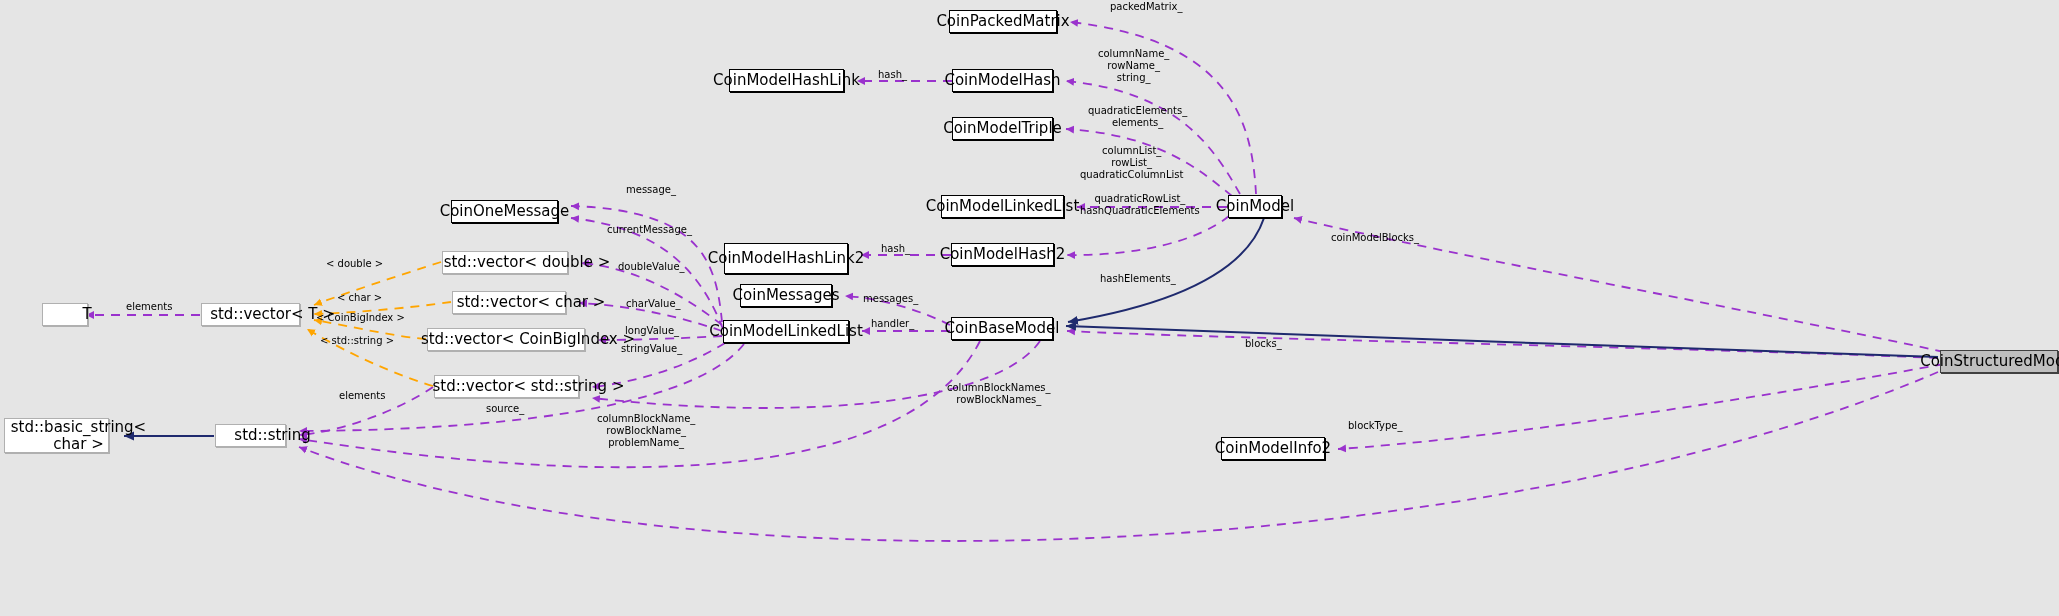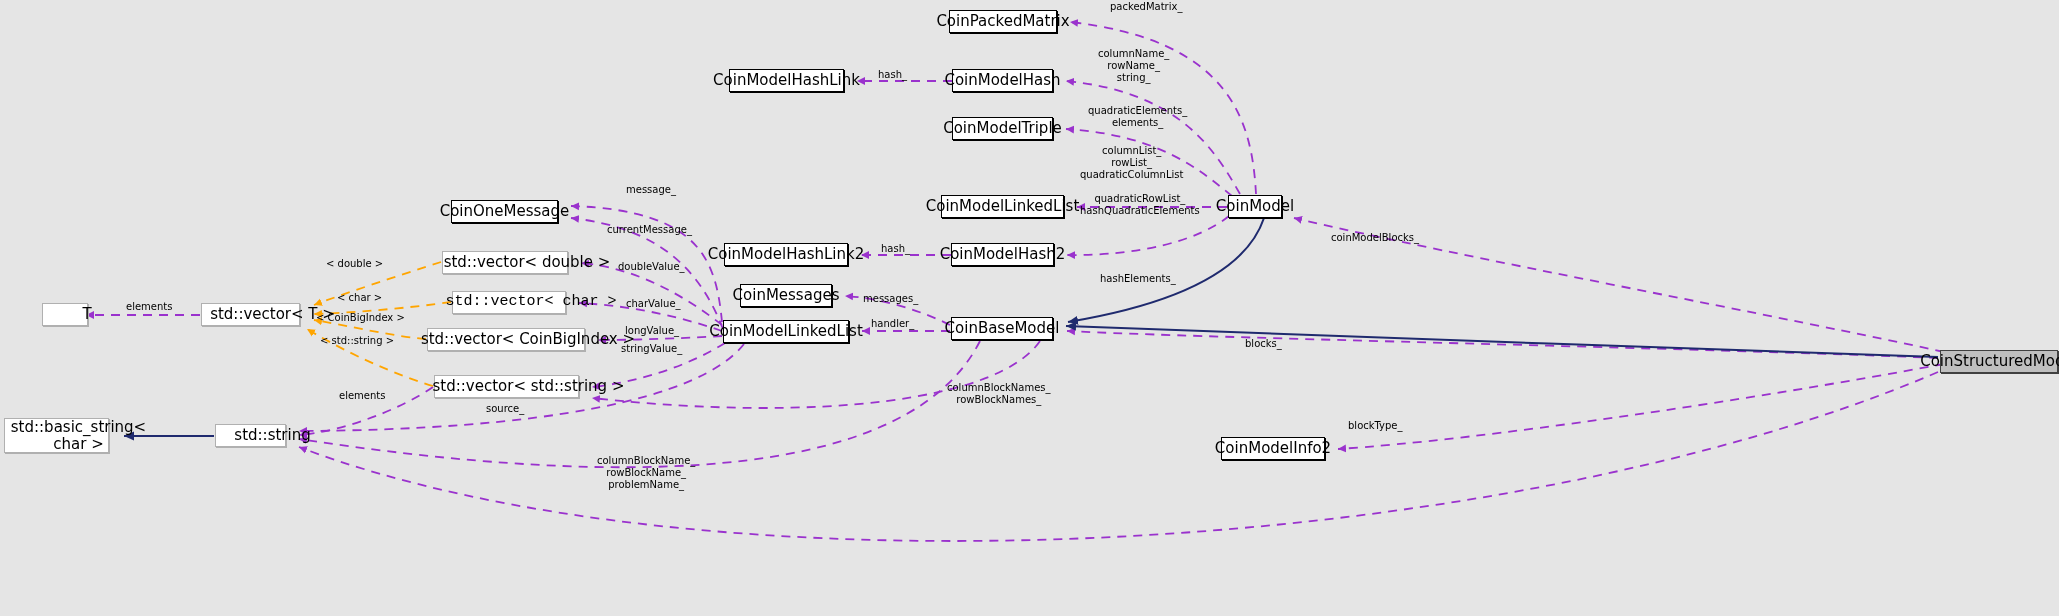--- a/index.html
+++ b/index.html
@@ -99,27 +99,27 @@
   </svg>
 
   <div id="nodes">
       <div class="node solid" style="left: 949px; top: 10px; width: 108px; height: 23px;">CoinPackedMatrix</div>
       <div class="node solid" style="left: 729px; top: 69px; width: 115px; height: 23px;">CoinModelHashLink</div>
       <div class="node solid" style="left: 952px; top: 69px; width: 101px; height: 23px;">CoinModelHash</div>
       <div class="node solid" style="left: 952px; top: 117px; width: 101px; height: 23px;">CoinModelTriple</div>
       <div class="node solid" style="left: 941px; top: 195px; width: 123px; height: 23px;">CoinModelLinkedList</div>
       <div class="node solid" style="left: 1228px; top: 195px; width: 54px; height: 23px;">CoinModel</div>
       <div class="node solid" style="left: 451px; top: 200px; width: 107px; height: 23px;">CoinOneMessage</div>
-      <div class="node solid" style="left: 724px; top: 243px; width: 124px; height: 23px;">CoinModelHashLink2</div>
+      <div class="node solid" style="left: 724px; top: 243px; width: 124px; height: 31px;">CoinModelHashLink2</div>
       <div class="node solid" style="left: 951px; top: 243px; width: 103px; height: 23px;">CoinModelHash2</div>
       <div class="node tmpl" style="left: 442px; top: 251px; width: 126px; height: 23px;">std::vector&lt; double &gt;</div>
       <div class="node solid" style="left: 740px; top: 284px; width: 92px; height: 23px;">CoinMessages</div>
       <div class="node tmpl" style="left: 42px; top: 303px; width: 31px; height: 23px;">T</div>
       <div class="node tmpl" style="left: 201px; top: 303px; width: 99px; height: 23px;">std::vector&lt; T &gt;</div>
-      <div class="node tmpl" style="left: 452px; top: 291px; width: 114px; height: 23px; font-family: Liberation Mono, monospace;">std::vector&lt; char &gt;</div>
+      <div class="node tmpl" style="left: 452px; top: 291px; width: 114px; height: 23px;">std::vector&lt; char &gt;</div>
       <div class="node solid" style="left: 723px; top: 320px; width: 126px; height: 23px;">CoinModelLinkedList</div>
       <div class="node solid" style="left: 951px; top: 317px; width: 102px; height: 23px;">CoinBaseModel</div>
       <div class="node tmpl" style="left: 427px; top: 328px; width: 158px; height: 23px;">std::vector&lt; CoinBigIndex &gt;</div>
       <div class="node hl" style="left: 1940px; top: 350px; width: 118px; height: 23px;">CoinStructuredModel</div>
       <div class="node tmpl" style="left: 434px; top: 375px; width: 145px; height: 23px; text-align: right;">std::vector&lt; std::string &gt;</div>
       <div class="node tmpl" style="left: 4px; top: 418px; width: 105px; height: 35px;">std::basic_string&lt;
 char &gt;</div>
       <div class="node tmpl" style="left: 215px; top: 424px; width: 71px; height: 23px;">std::string</div>
       <div class="node solid" style="left: 1221px; top: 437px; width: 104px; height: 23px;">CoinModelInfo2</div>
     </div>
@@ -151,17 +151,17 @@
       <div class="elabel" style="left: 625px; top: 325px;">longValue_</div>
       <div class="elabel" style="left: 871px; top: 318px;">handler_</div>
       <div class="elabel" style="left: 320px; top: 335px;">&lt; std::string &gt;</div>
       <div class="elabel" style="left: 621px; top: 343px;">stringValue_</div>
       <div class="elabel" style="left: 1245px; top: 338px;">blocks_</div>
       <div class="elabel" style="left: 339px; top: 390px;">elements</div>
       <div class="elabel" style="left: 947px; top: 382px;">columnBlockNames_
 rowBlockNames_</div>
       <div class="elabel" style="left: 486px; top: 403px;">source_</div>
       <div class="elabel" style="left: 1348px; top: 420px;">blockType_</div>
-      <div class="elabel" style="left: 597px; top: 413px; margin-top: 42px;">columnBlockName_
+      <div class="elabel" style="left: 597px; top: 413px;">columnBlockName_
 rowBlockName_
 problemName_</div>
     </div>
 </div>
 
 </body></html>

